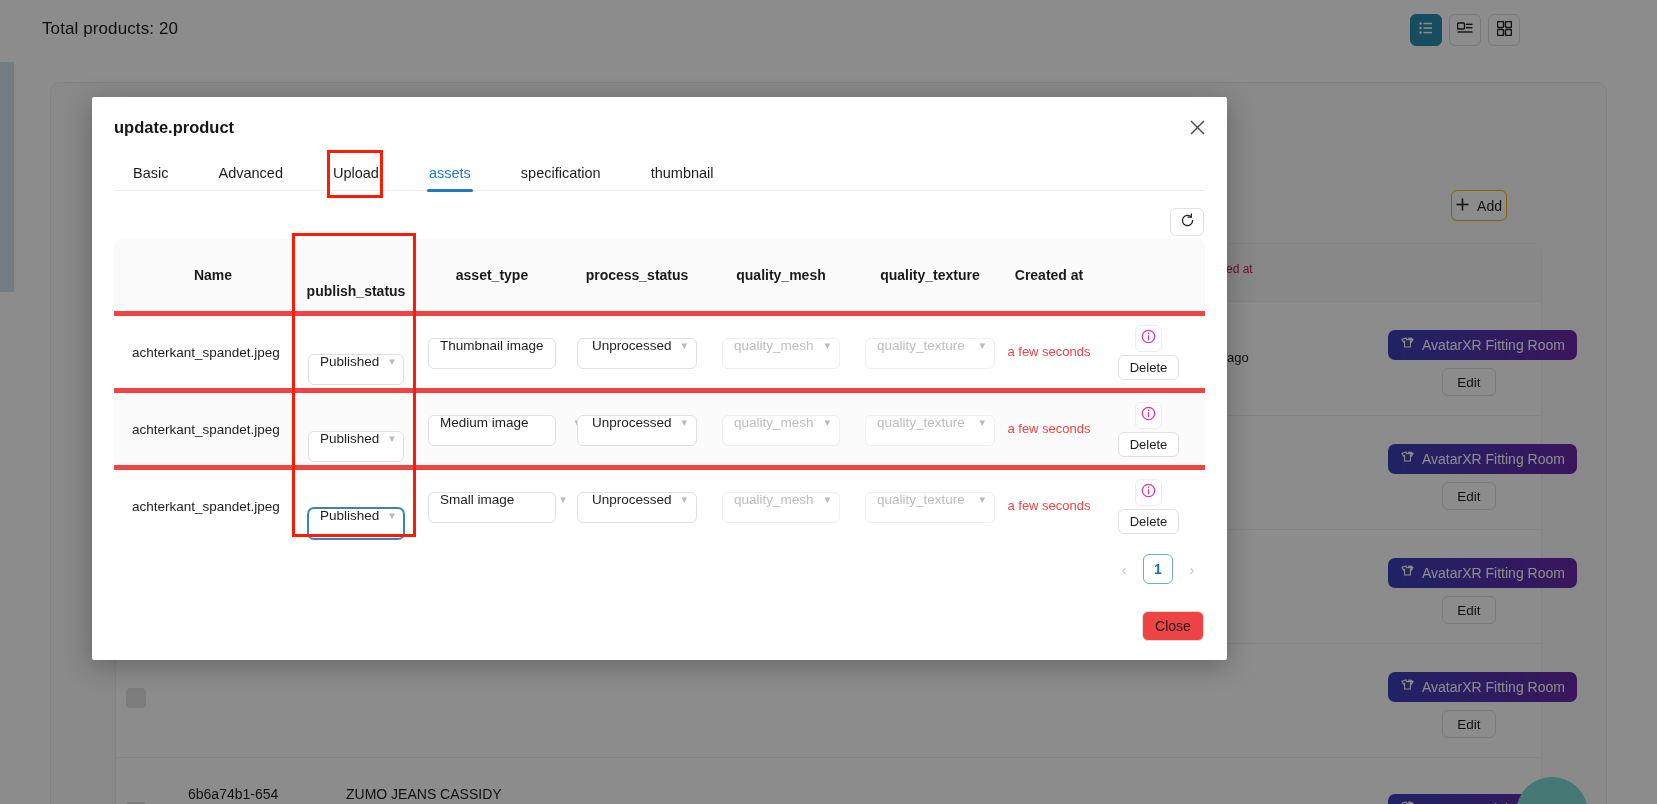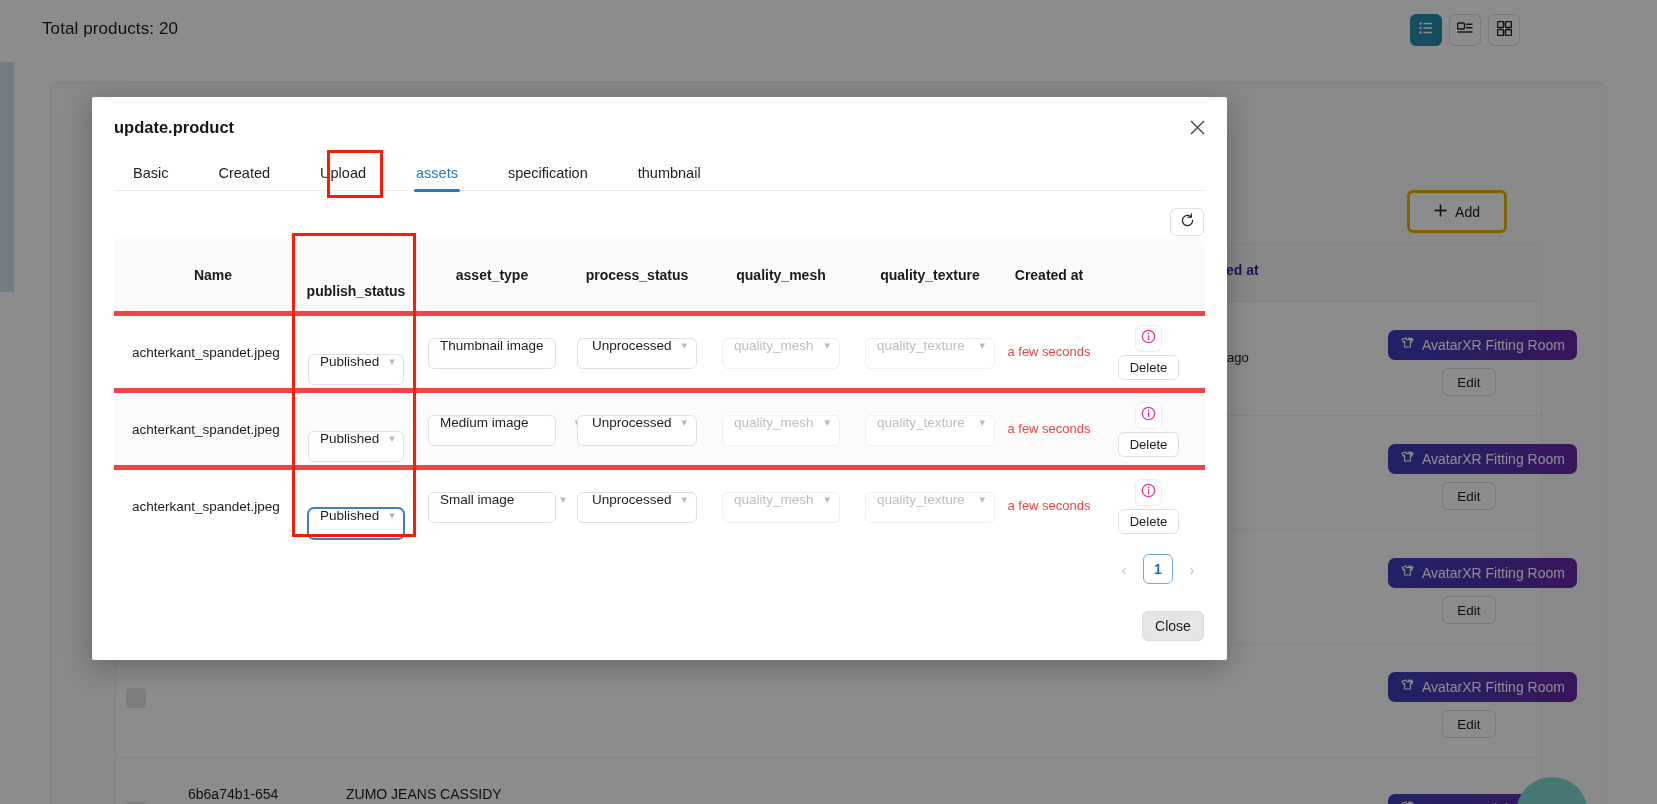--- a/index.html
+++ b/index.html
@@ -47,37 +47,37 @@
     width: 36px; height: 32px; border: 1px solid #e0e0e0;
     border-radius: 6px; background: #fff;
     display: flex; align-items: center; justify-content: center;
   }
   #bg-eye-badge {
     position: absolute; right: -3px; top: -3px;
     width: 9px; height: 9px; border-radius: 50%; background: #d6274f;
   }
   #bg-add-btn {
     position: absolute; right: 99px; top: 107px;
-    height: 43px; padding: 0 24px; border: 3px solid #eab308;
+    height: 31px; padding: 0 4px; border: 1px solid #eab308;
     border-radius: 6px; background: #fff;
     display: flex; align-items: center; gap: 8px;
     font-size: 14px; color: #1d1d1f;
   }
 
   #bg-table {
     position: absolute; left: 64px; right: 64px; top: 160px; bottom: -20px;
     background: #fff; border: 1px solid #eee; border-radius: 8px;
   }
   #bg-table-head {
     position: absolute; left: 0; right: 0; top: 0; height: 58px;
     background: #f7f7f7; border-bottom: 1px solid #eee;
   }
   #bg-head-createdat {
     position: absolute; left: 1110px; top: 18px;
-    font-size: 14px; font-weight: 700; color: #4c1d95;
+    font-size: 12px; font-weight: 400; color: #be185d;
   }
   .bg-row {
     position: absolute; left: 0; right: 0; height: 114px;
     border-bottom: 1px solid #f0f0f0;
   }
   .bg-checkbox {
     position: absolute; left: 10px; top: 44px;
     width: 20px; height: 20px; border-radius: 4px; background: #e3e3e3;
   }
   .bg-timeago {
@@ -221,21 +221,21 @@
   }
   .pg-arrow { color: #c3c3c3; font-size: 15px; width: 18px; text-align: center; }
   #pg-current {
     width: 30px; height: 30px; border: 1px solid #76a9cd; border-radius: 6px;
     background: #fff; color: #1f6fa8; font-size: 14px; font-weight: 700;
     display: flex; align-items: center; justify-content: center;
   }
   #close-btn {
     position: absolute; right: 23px; top: 514px;
     width: 62px; height: 30px; border: 1px solid #dcdcdc; border-radius: 6px;
-    background: #e5e5e5; font-size: 14px; color: #1d1d1f;
+    background: #ef4444; font-size: 14px; color: #1d1d1f;
     display: flex; align-items: center; justify-content: center;
   }
 
   
   .annot {
     position: absolute; border: 3px solid #fb1c05; pointer-events: none;
   }
   #annot-tab  { left: 327px; top: 150px; width: 56px; height: 48px; }
   #annot-col  { left: 292px; top: 233px; width: 124px; height: 304px; }
 </style>
@@ -402,21 +402,21 @@
 
   <div id="modal-close">
     <svg width="15" height="15" viewBox="0 0 15 15">
         <line x1="1" y1="1" x2="14" y2="14" stroke="#4a4a4a" stroke-width="1.4"></line>
         <line x1="14" y1="1" x2="1" y2="14" stroke="#4a4a4a" stroke-width="1.4"></line>
       </svg>
   </div>
 
   <div id="tabs">
     <div class="tab">Basic</div>
-    <div class="tab">Created</div>
+    <div class="tab">Advanced</div>
     <div class="tab">Upload</div>
     <div class="tab active">assets</div>
     <div class="tab">specification</div>
     <div class="tab">thumbnail</div>
   </div>
 
   <div id="refresh-btn">
     <span>
       <svg width="15" height="15" viewBox="0 0 15 15">
         <path d="M12.6 7.5a5.1 5.1 0 1 1-1.5-3.6" fill="none" stroke="#222" stroke-width="1.3" stroke-linecap="round"></path>

